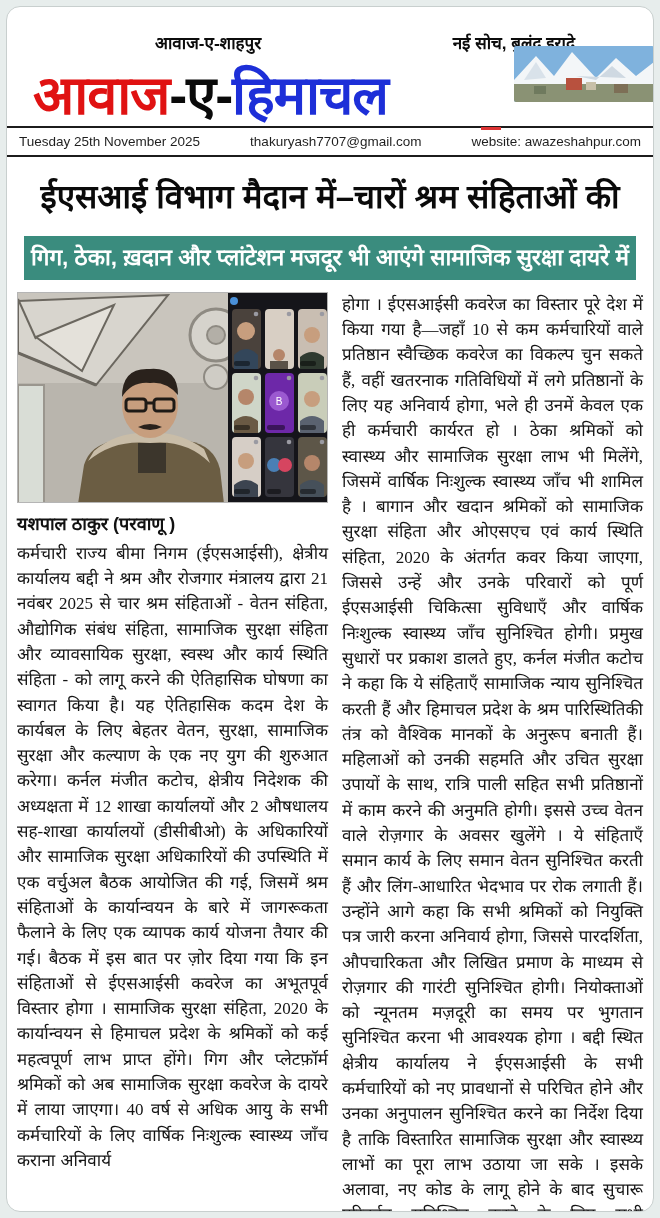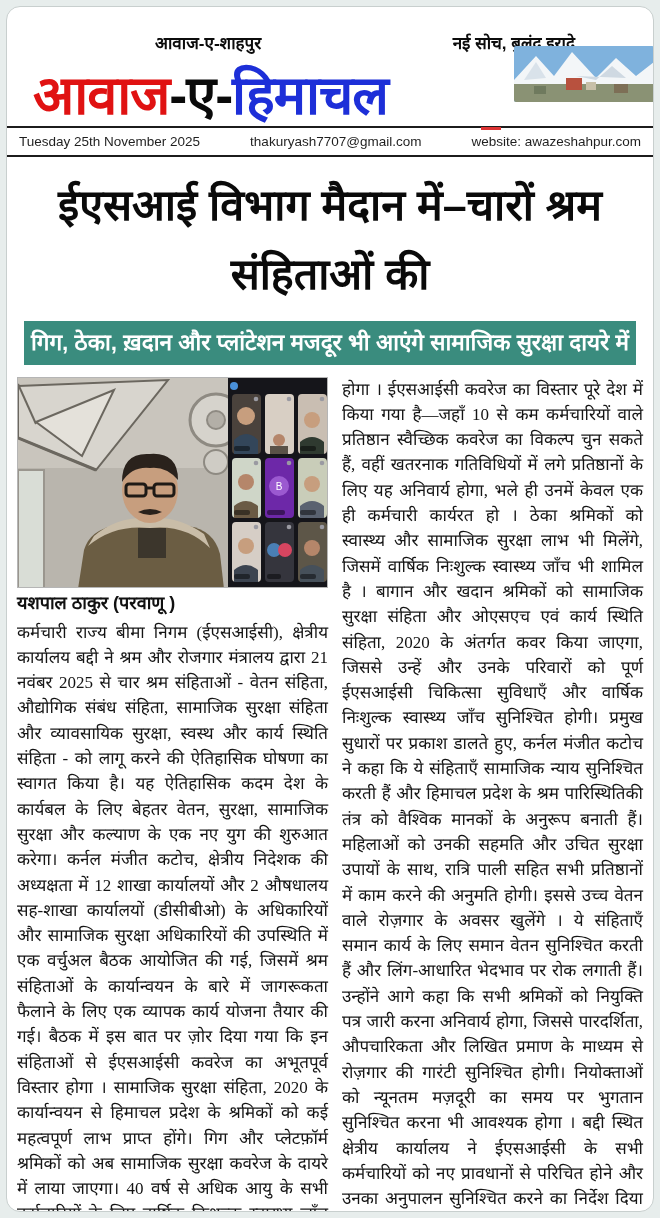--- a/index.html
+++ b/index.html
@@ -58,21 +58,21 @@
     display:flex;justify-content:space-between;align-items:center;
     padding:4px 12px;height:27px;
     font-family:"Liberation Sans", sans-serif;
     font-size:13.5px;color:#1f1f1f;gap:33px;
   }
   
   .headline{
     padding:14px 6px 10px;
     text-align:center;
     font-family:"Liberation Sans", sans-serif;
-    font-weight:800;font-size:43px;line-height:1.6;
+    font-weight:800;font-size:33px;line-height:1.6;
     color:#0a0a0a;
   }
   .subhead-band{
     margin:2px 17px 8px;
     background:var(--band-teal);
     color:#fff;
     text-align:center;
     font-family:"Liberation Sans", sans-serif;
     font-weight:700;font-size:22.5px;line-height:44px;height:44px;
     white-space:nowrap;overflow:hidden;
@@ -85,21 +85,21 @@
   .col{width:311px;}
   .article-text{
     font-size:17px;line-height:25.3px;
     text-align:justify;
     color:#141414;
     word-spacing:1px;
   }
   .byline{
     font-family:"Liberation Sans", sans-serif;
     font-weight:800;font-size:18px;
-    margin:2px 0 6px;
+    margin:8px 0 6px;
   }
   
   .photo-fig{width:311px;}
   .photo-frame{
     width:311px;height:211px;
     border:1px solid #b5b5b5;
     background:#b8b4ac;
     overflow:hidden;
   }
   .caption{

